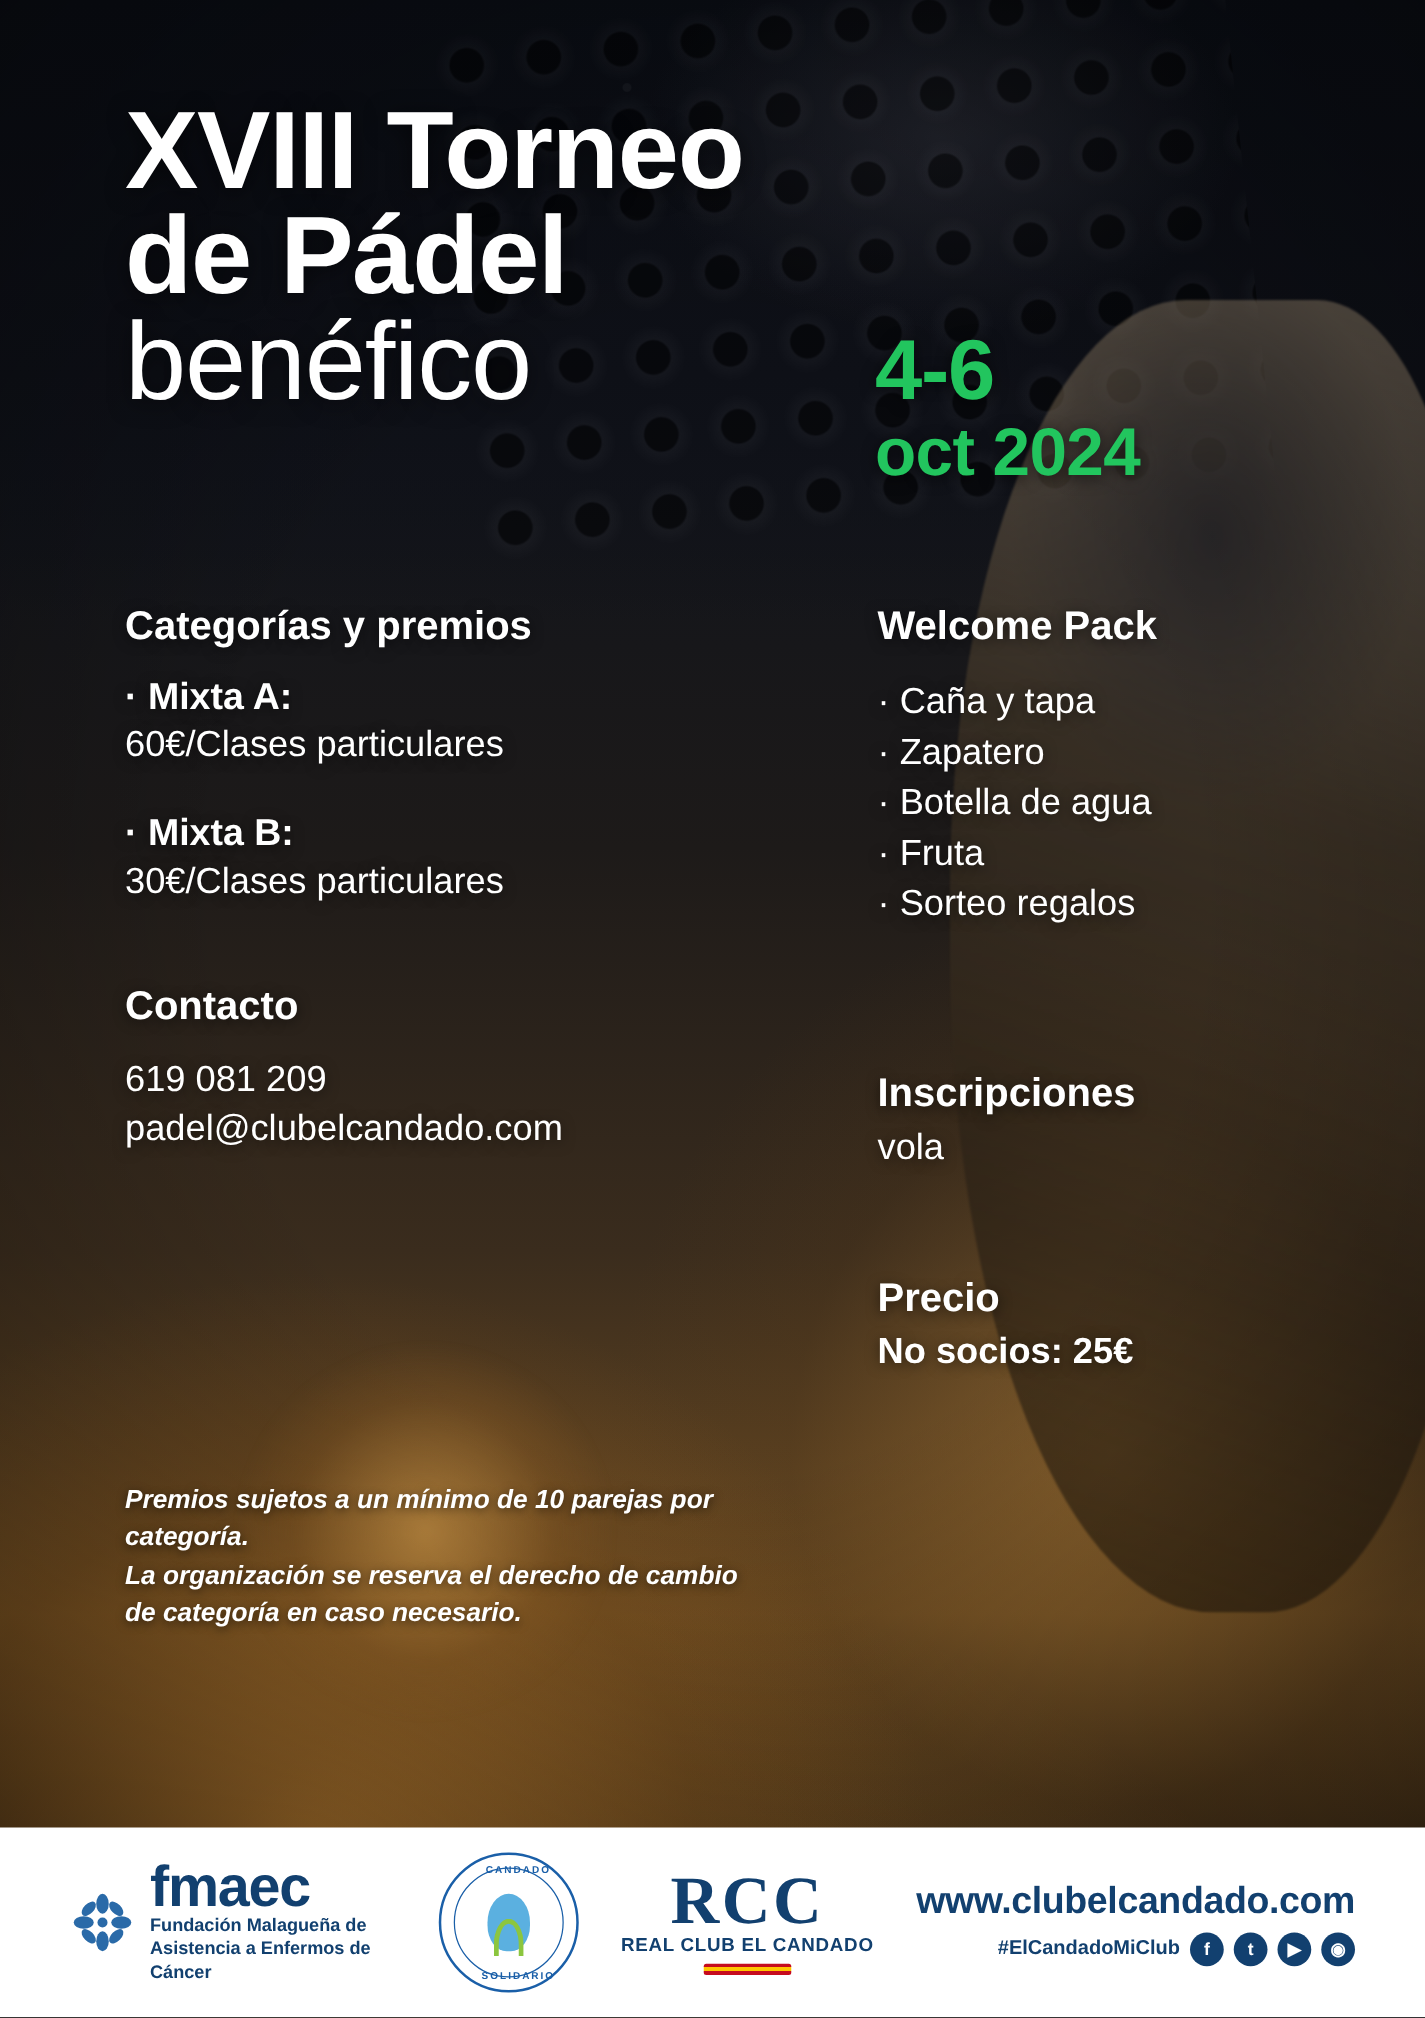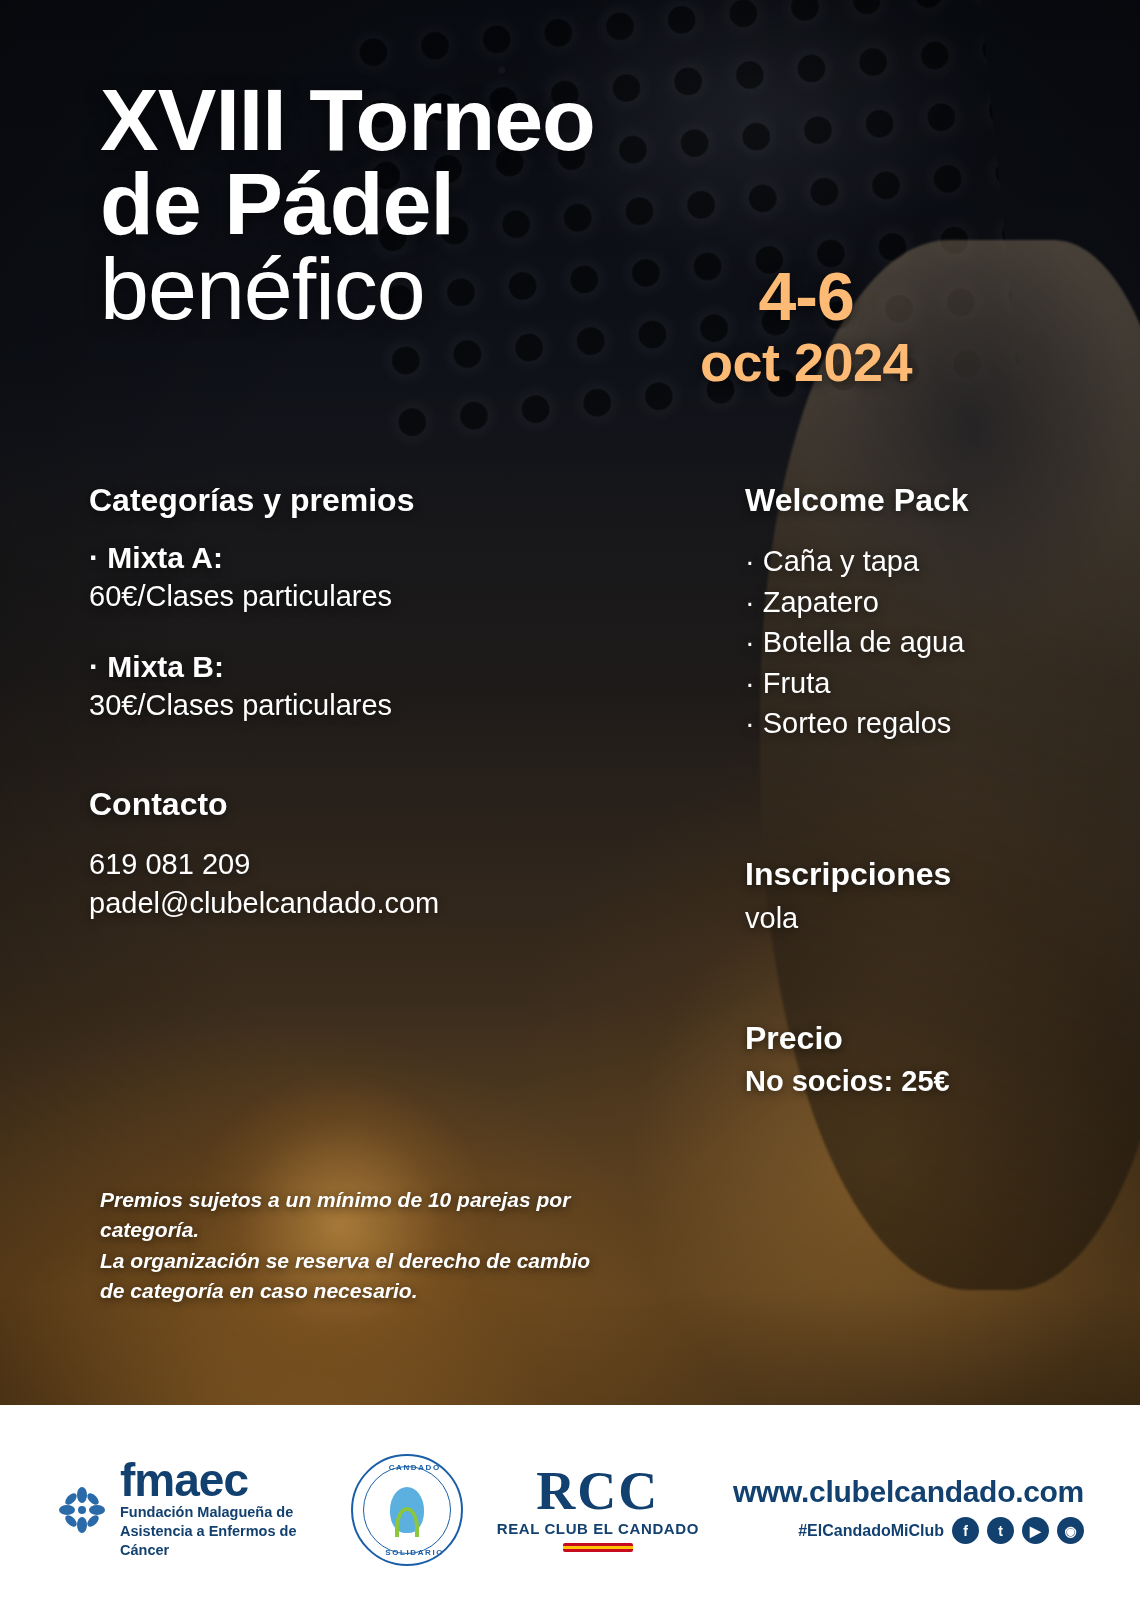--- a/index.html
+++ b/index.html
@@ -96,50 +96,48 @@
     text-shadow: 0 3px 18px rgba(0,0,0,0.55);
   }
   .title-line.light {
     font-weight: 400;
   }
 
   .date-block {
     position: absolute;
     left: 700px;
     top: 262px;
-    color: #fdba74;
+    color: #22c55e;
     text-shadow: 0 2px 12px rgba(0,0,0,0.6);
-    text-align: center;
   }
   .date-big {
     font-size: 68px;
     font-weight: 600;
     line-height: 1;
     letter-spacing: -1px;
   }
   .date-small {
     font-size: 54px;
     font-weight: 600;
     line-height: 1.05;
     margin-top: 4px;
     letter-spacing: -0.5px;
   }
 
   .col-left {
     position: absolute;
-    left: 89px;
+    left: 100px;
     top: 482px;
     width: 560px;
   }
   .col-right {
     position: absolute;
     left: 702px;
     top: 482px;
     width: 360px;
-    margin-left: 43px;
   }
 
   .h2 {
     font-size: 32px;
     font-weight: 700;
     margin: 0 0 22px 0;
     text-shadow: 0 2px 10px rgba(0,0,0,0.55);
   }
   .lead {
     font-size: 30px;
@@ -195,21 +193,21 @@
     font-size: 29px;
     font-weight: 700;
     line-height: 1.25;
     text-shadow: 0 2px 10px rgba(0,0,0,0.5);
   }
 
   
   .footer {
     position: absolute;
     left: 0; right: 0; bottom: 0;
-    height: 209px;
+    height: 152px;
     background: #ffffff;
     display: flex;
     align-items: center;
   }
   .footer-inner {
     display: flex;
     align-items: center;
     width: 100%;
     padding: 0 56px;
     box-sizing: border-box;

